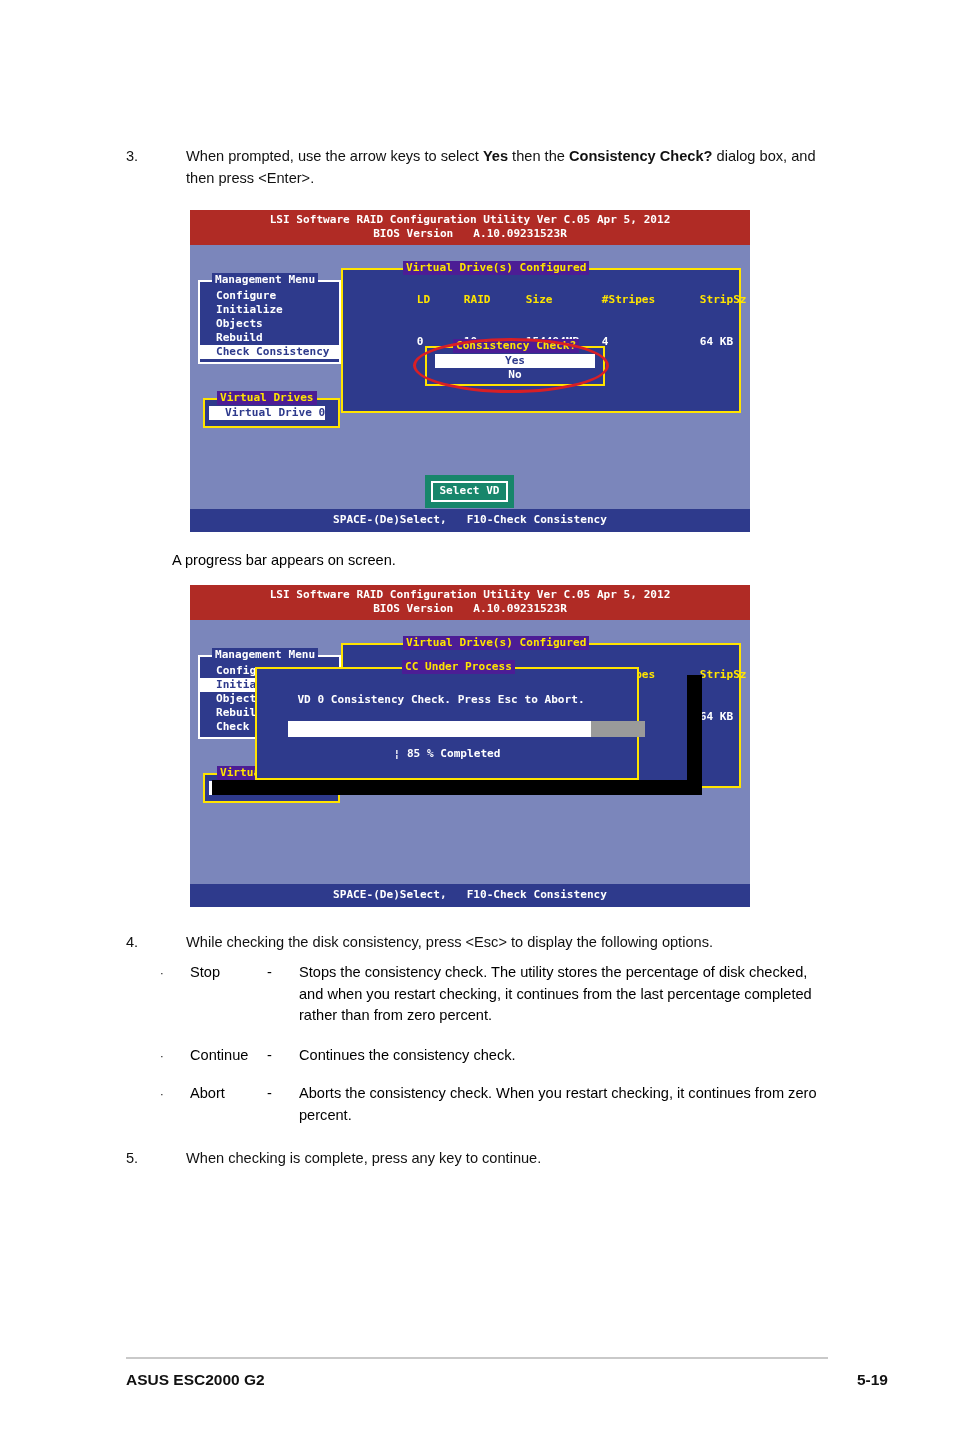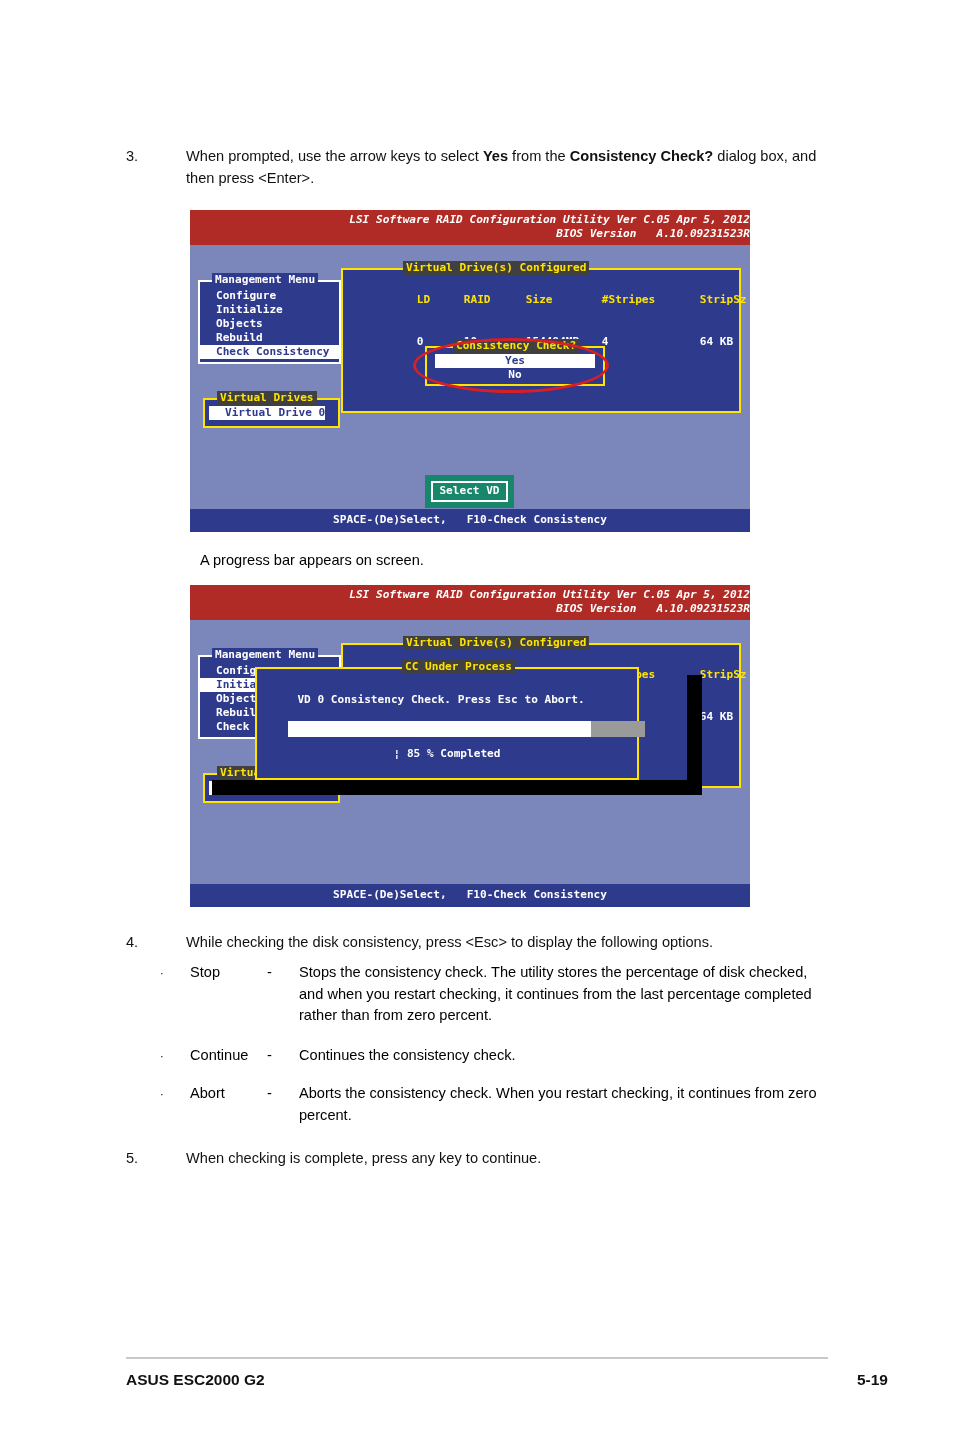--- a/index.html
+++ b/index.html
@@ -34,21 +34,20 @@
     width: 60px;
     flex: 0 0 60px;
   }
   .step-body { flex: 1 1 auto; }
   b.bold { font-weight: bold; }
 
   .plain {
     position: absolute;
     font-size: 14.6px;
     line-height: 21.5px;
-    margin-left: 28px;
   }
 
   
   .bullet-row {
     position: absolute;
     display: flex;
     font-size: 14.6px;
     line-height: 21.5px;
   }
   .bul-dot {
@@ -76,24 +75,23 @@
     font-family: "DejaVu Sans Mono", monospace;
     font-weight: bold;
     font-size: 11.1px;
     line-height: 14px;
     color: #ffffff;
     overflow: hidden;
   }
   .bios-title {
     background: #b02b25;
     color: #ffffff;
-    text-align: right;
+    text-align: center;
     padding: 3px 0 4px 0;
     letter-spacing: 0px;
-    font-style: italic;
   }
   .bios-title div { white-space: pre; }
 
   .bios-status {
     position: absolute;
     left: 0; right: 0; bottom: 0;
     background: #2e3a8c;
     text-align: center;
     padding: 4px 0 5px 0;
     white-space: pre;
@@ -108,21 +106,21 @@
   }
   .panel-white {
     position: absolute;
     background: #2e3a8c;
     border: 2px solid #ffffff;
     box-sizing: border-box;
   }
   .legend {
     position: absolute;
     top: -9px;
-    background: #404040;
+    background: #4c1d95;
     color: #ffe400;
     padding: 0 3px;
     white-space: pre;
     font-size: 11.1px;
     line-height: 14px;
   }
   .legend-white {
     position: absolute;
     top: -9px;
     background: #2e3a8c;
@@ -232,21 +230,21 @@
     color: #111;
   }
 </style>
 </head>
 <body>
 
 <div class="page">
 
   <div class="step" style="left:126px; top:146px; width:700px;">
     <div class="step-num">3.</div>
-    <div class="step-body"><span>When prompted, use the arrow keys to select </span><b class="bold">Yes</b><span> from the </span><b class="bold">Consistency Check?</b><span> dialog box, and then press &lt;Enter&gt;.</span></div>
+    <div class="step-body"><span>When prompted, use the arrow keys to select </span><b class="bold">Yes</b><span> then the </span><b class="bold">Consistency Check?</b><span> dialog box, and then press &lt;Enter&gt;.</span></div>
   </div>
 
   <div class="bios" style="left:190px; top:210px; width:560px; height:322px;">
 
     <div class="bios-title">
       <div>LSI Software RAID Configuration Utility Ver C.05 Apr 5, 2012</div>
       <div>BIOS Version   A.10.09231523R</div>
     </div>
 
     <div class="panel" style="left:151px; top:58px; width:400px; height:145px;">

